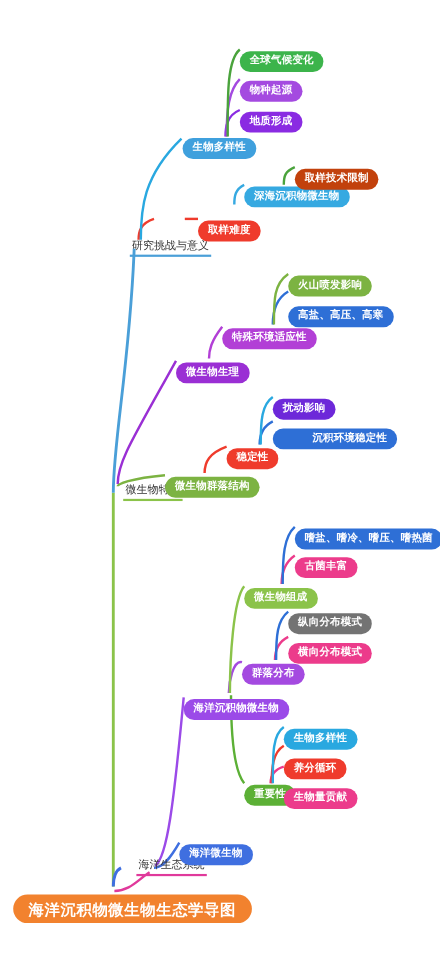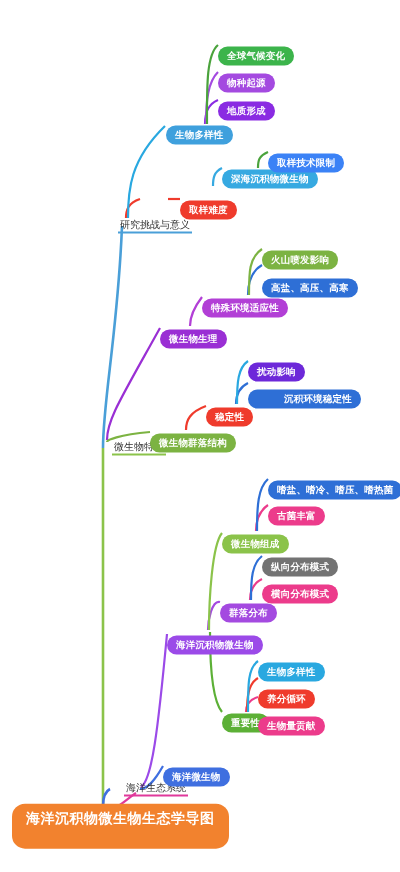--- a/index.html
+++ b/index.html
@@ -19,21 +19,21 @@
     white-space:nowrap;
     padding:4px 9px 5px 9px;
     line-height:1.05;
     box-sizing:border-box;
     transform:translateY(-50%);
     margin-top:11px;
   }
   .root{
     border-radius:13px;
     font-size:14px;
-    padding:7px 14px 23px 14px;
+    padding:7px 14px 4px 14px;
     letter-spacing:.5px;
   }
   .branch-label{
     position:absolute;
     color:#333333;
     font-size:10px;
     font-weight:normal;
     white-space:nowrap;
     padding:0 2px 2px 2px;
     background:transparent;
@@ -103,21 +103,21 @@
 
   <div class="branch-label" style="left:118px;top:226px;--ul:#4a9fd8;">研究挑战与意义</div>
 
   <div class="node" style="left:166px;top:124px;background:#3fa0dd;">生物多样性</div>
   <div class="node" style="left:218px;top:45px;background:#3cb44b;">全球气候变化</div>
   <div class="node" style="left:218px;top:72px;background:#a44ae0;">物种起源</div>
   <div class="node" style="left:218px;top:100px;background:#8a2be2;">地质形成</div>
 
   <div class="node" style="left:180px;top:199px;background:#ef3b2c;">取样难度</div>
   <div class="node" style="left:222px;top:168px;background:#36a9e1;">深海沉积物微生物</div>
-  <div class="node" style="left:268px;top:152px;background:#3b82f6;">取样技术限制</div>
+  <div class="node" style="left:268px;top:152px;background:#c2410c;">取样技术限制</div>
 
   <div class="branch-label" style="left:112px;top:448px;--ul:#8bc34a;">微生物特性</div>
 
   <div class="node" style="left:160px;top:328px;background:#9a2fd4;">微生物生理</div>
   <div class="node" style="left:202px;top:297px;background:#b23fd6;">特殊环境适应性</div>
   <div class="node" style="left:262px;top:249px;background:#7cb342;">火山喷发影响</div>
   <div class="node" style="left:262px;top:277px;background:#2e6fd6;">高盐、高压、高寒</div>
 
   <div class="node" style="left:150px;top:432px;background:#7cb342;">微生物群落结构</div>
   <div class="node" style="left:206px;top:406px;background:#ef3b2c;">稳定性</div>

